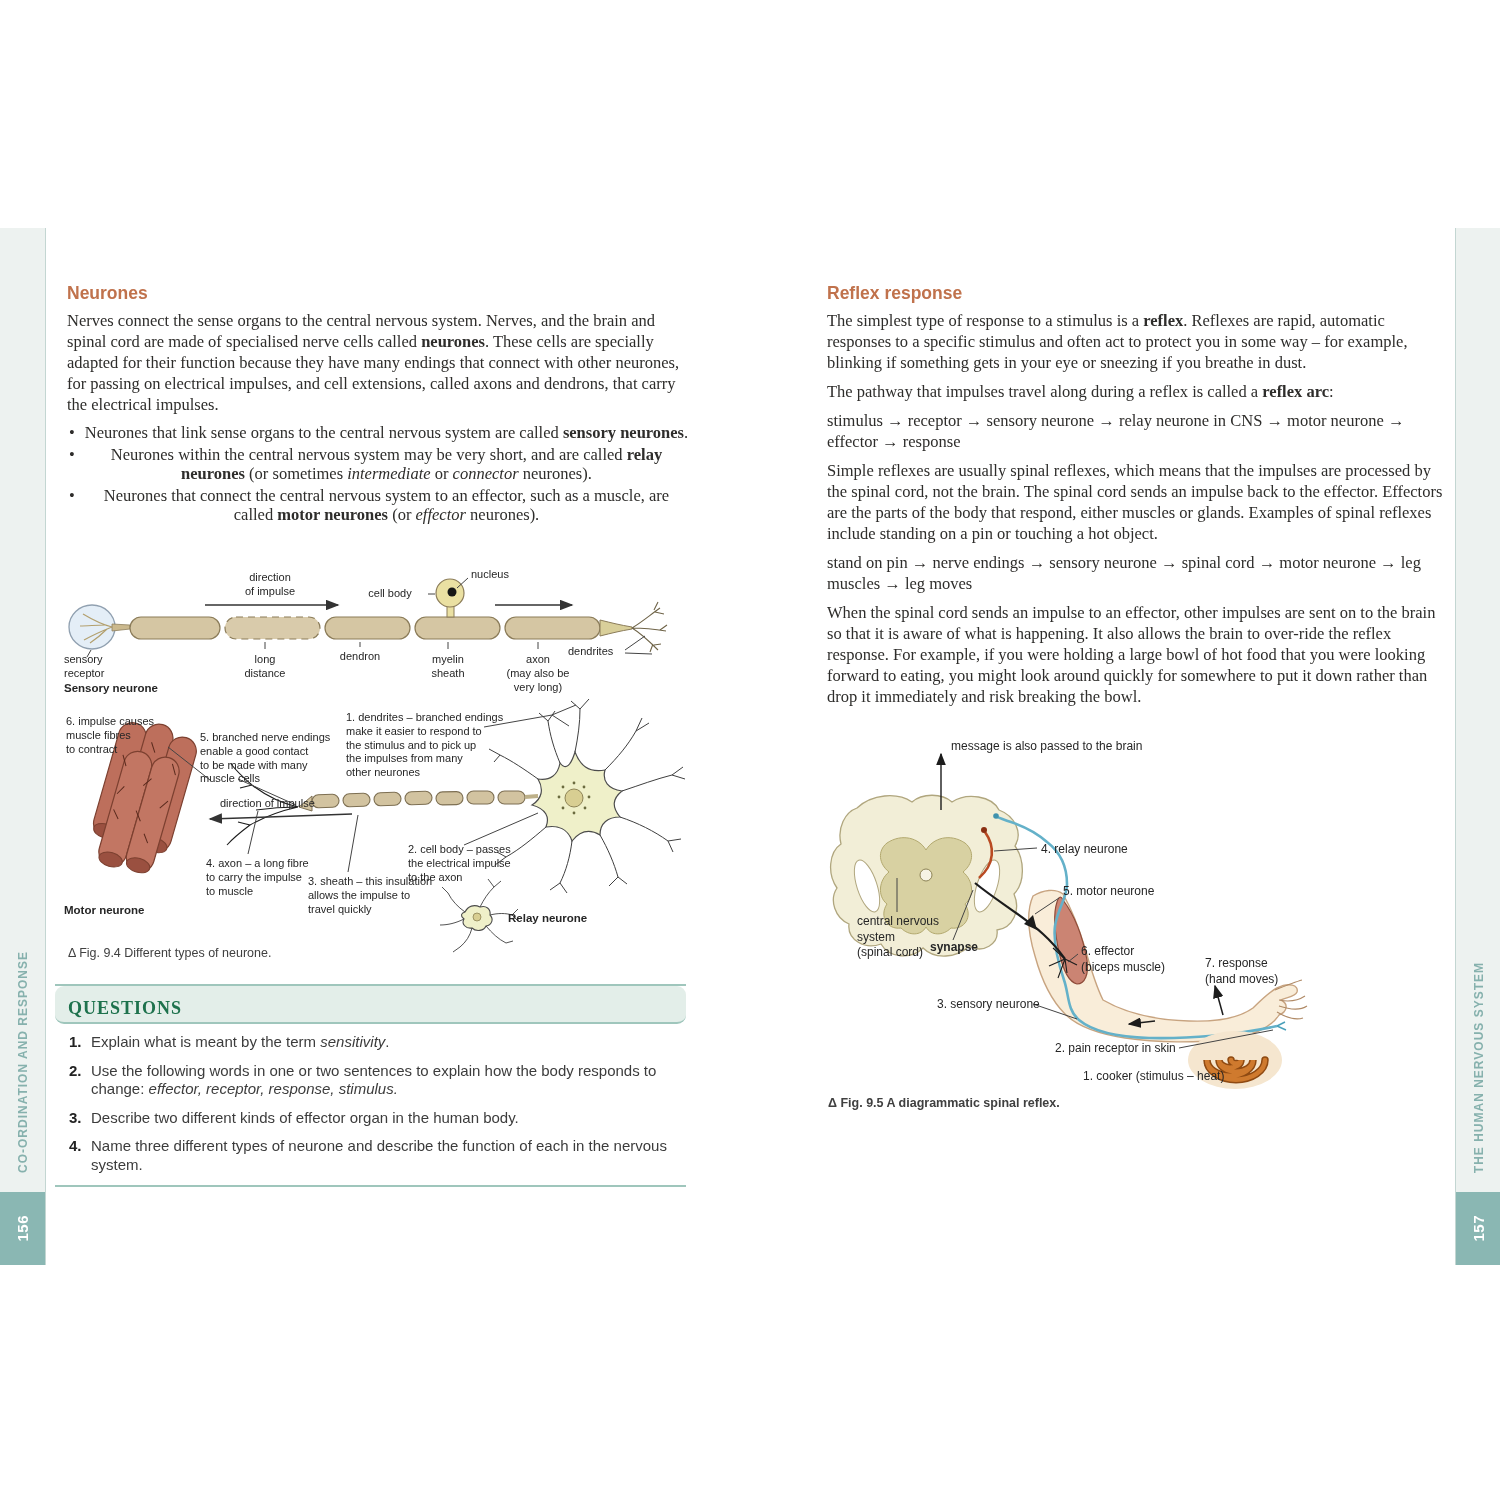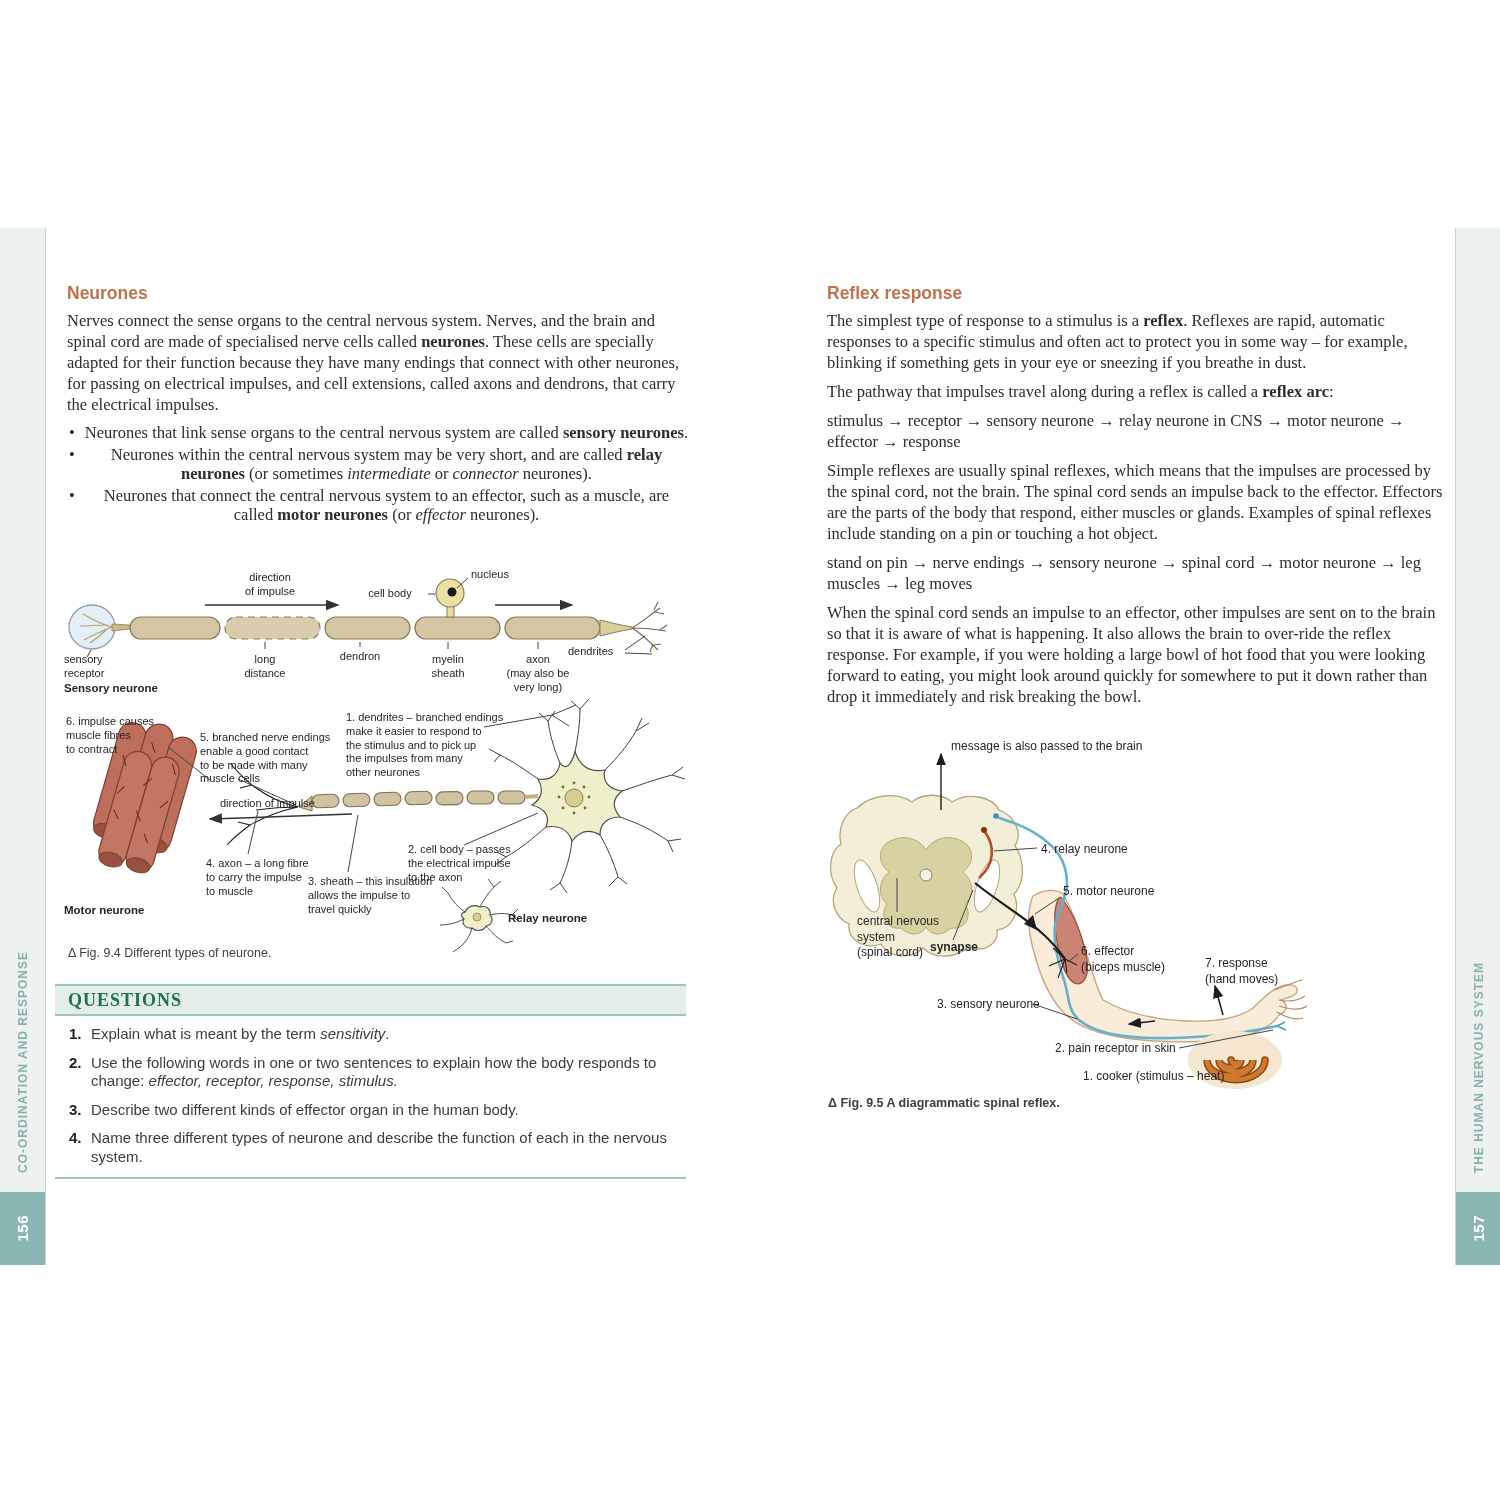--- a/index.html
+++ b/index.html
@@ -21,21 +21,21 @@
           color:#c0724c;margin:0 0 6px 0;}
   .para{font-family:"Liberation Serif",serif;font-size:16.5px;line-height:21px;
         color:#2e2d2b;margin:0 0 8px 0;}
   ul.blts{list-style:none;margin:2px 0 0 0;padding:0;text-align:center;}
   ul.blts li{position:relative;padding-left:17px;margin:0 0 2px 0;
         font-family:"Liberation Serif",serif;font-size:16.5px;line-height:19.5px;color:#2e2d2b;}
   ul.blts li::before{content:"•";position:absolute;left:2px;top:0;color:#2e2d2b;}
   
   .qbox{position:absolute;left:55px;top:984px;width:631px;border-top:2px solid #9fc6bc;
         border-bottom:2px solid #9fc6bc;background:#ffffff;}
-  .qhead{background:#e3eee9;border-bottom:2px solid #9fc6bc;padding:4px 0 3px 13px;}
+  .qhead{background:#e3eee9;border-bottom:2px solid #9fc6bc;padding:12px 0 3px 13px;border-radius:9px;}
   .qtitle{font-family:"Liberation Serif",serif;font-weight:bold;font-size:18px;
           color:#1e724d;letter-spacing:1px;}
   .qlist{padding:9px 14px 11px 14px;}
   .qitem{display:flex;margin:0 0 10px 0;font-family:"Liberation Sans",sans-serif;
          font-size:15px;line-height:18.5px;color:#3c3c3c;}
   .qitem:last-child{margin-bottom:0;}
   .qnum{font-weight:bold;color:#222;width:22px;flex:0 0 22px;}
   
   .fig{position:absolute;}
   .fig svg{position:absolute;left:0;top:0;}

